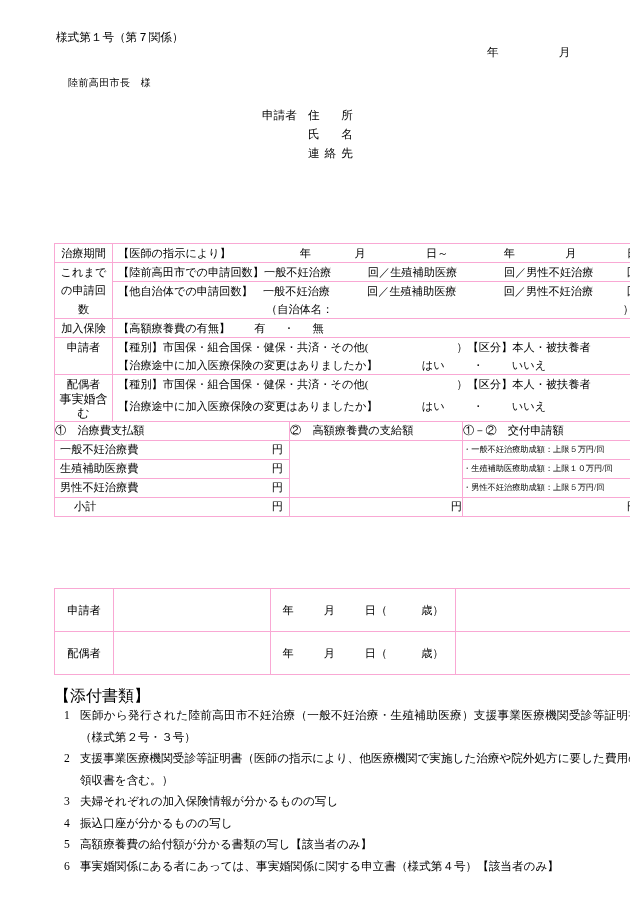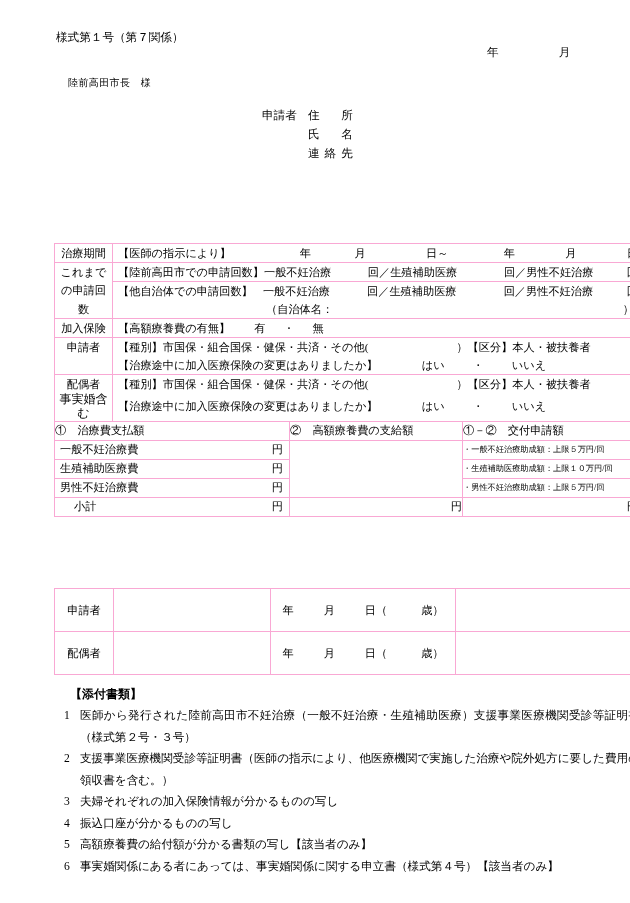--- a/index.html
+++ b/index.html
@@ -189,24 +189,23 @@
     align-items: center;
     justify-content: center;
     white-space: nowrap;
   }
   .dob-line .d { display:inline-block; width: 30px; }
   .dob-line .d2 { display:inline-block; width: 34px; }
 
   
   .attach-head {
     position: absolute;
-    left: 38px;
+    left: 22px;
     top: 686px;
-    font-size: 12px;
-    font-weight: bold;
+    font-size: 16px;
   }
   .attach-list {
     position: absolute;
     left: 22px;
     top: 705px;
     width: 586px;
     font-size: 11.6px;
     line-height: 21.5px;
   }
   .attach-item {

